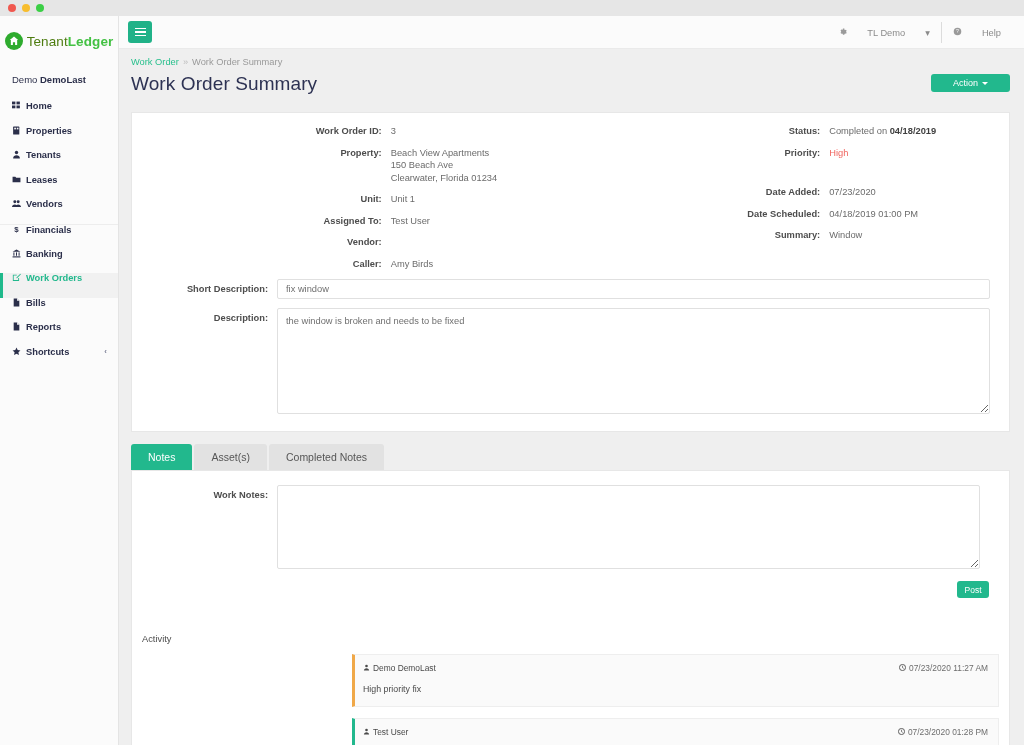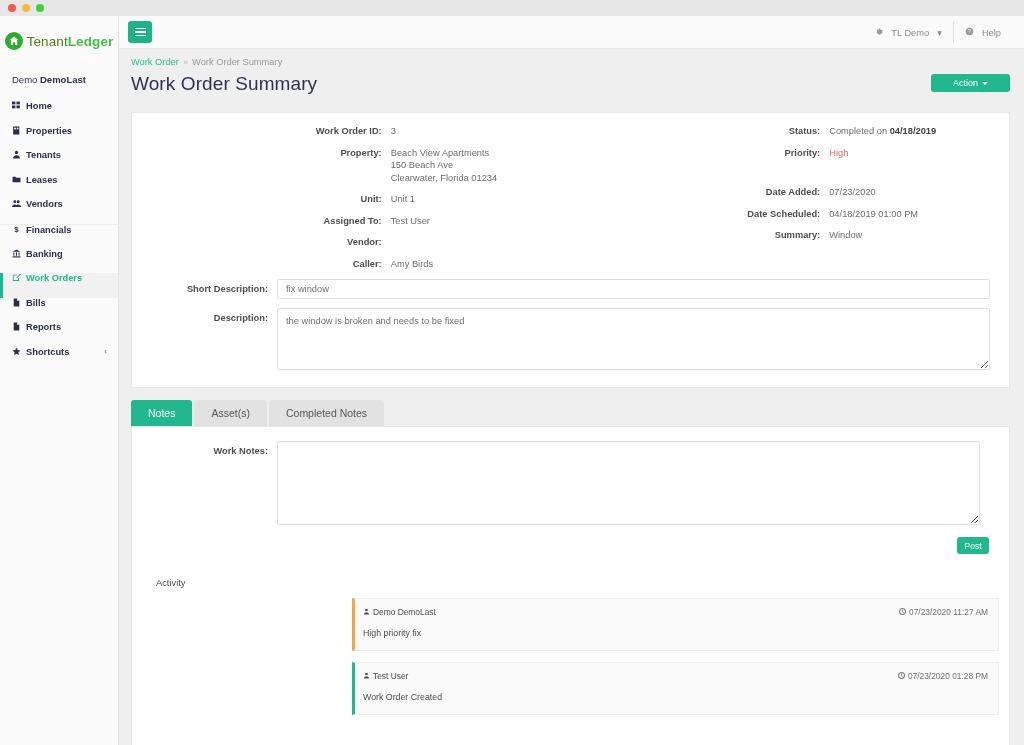--- a/index.html
+++ b/index.html
@@ -115,21 +115,21 @@
   #menu-toggle .bars { width: 11px; }
   #menu-toggle .bars span {
     display: block; height: 1.4px; background: #fff; margin: 2px 0;
   }
   #topbar-right {
     position: absolute; right: 12px; top: 0;
     height: 33px; display: flex; align-items: center;
     font-size: 9.3px; color: #8b8b8b;
   }
   #topbar-right .tb-link {
-    display: flex; align-items: center; gap: 8px;
+    display: flex; align-items: center; gap: 20px;
     padding: 8px 11px; cursor: pointer; height: 33px;
   }
   #topbar-right .divider {
     width: 1px; height: 21px; background: #dcdcdc;
   }
 
   
   #content {
     position: absolute; top: 33px; left: 119px;
     width: 905px; height: 696px;
@@ -232,21 +232,21 @@
     border: 1px solid #e0e0e0;
     border-radius: 2px;
     background: #fff;
     font-size: 9.3px;
     color: #6f6f6f;
     padding: 0 8px;
     font-family: "Liberation Sans", sans-serif;
   }
   .text-area {
     width: 100%;
-    height: 62px;
+    height: 106px;
     border: 1px solid #e0e0e0;
     border-radius: 2px;
     background: #fff;
     font-size: 9.3px;
     color: #6f6f6f;
     padding: 6px 8px;
     resize: both;
     font-family: "Liberation Sans", sans-serif;
     line-height: 1.3;
   }
@@ -296,22 +296,22 @@
     background: #22b88d;
     color: #fff;
     border: none; border-radius: 3px;
     font-size: 8.5px;
     cursor: pointer;
     font-family: "Liberation Sans", sans-serif;
   }
   #activity-title {
     font-size: 9.3px;
     color: #4d4d4d;
-    padding-left: 24px;
-    margin-top: 24px;
+    padding-left: 10px;
+    margin-top: 36px;
     margin-bottom: 10px;
   }
   #activity-list {
     margin-left: 220px;
     margin-right: 0;
   }
   .activity-item {
     background: #fafafa;
     border: 1px solid #eeeeee;
     border-left: 3px solid #f0a848;

